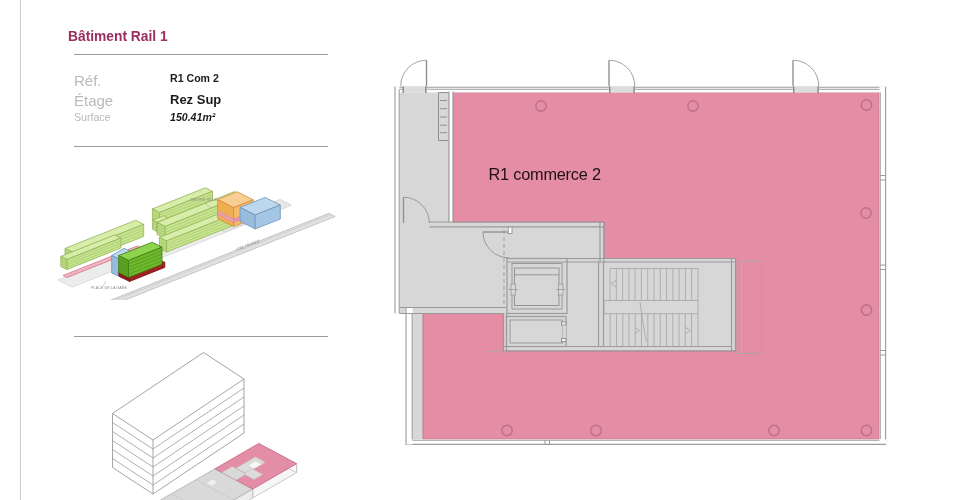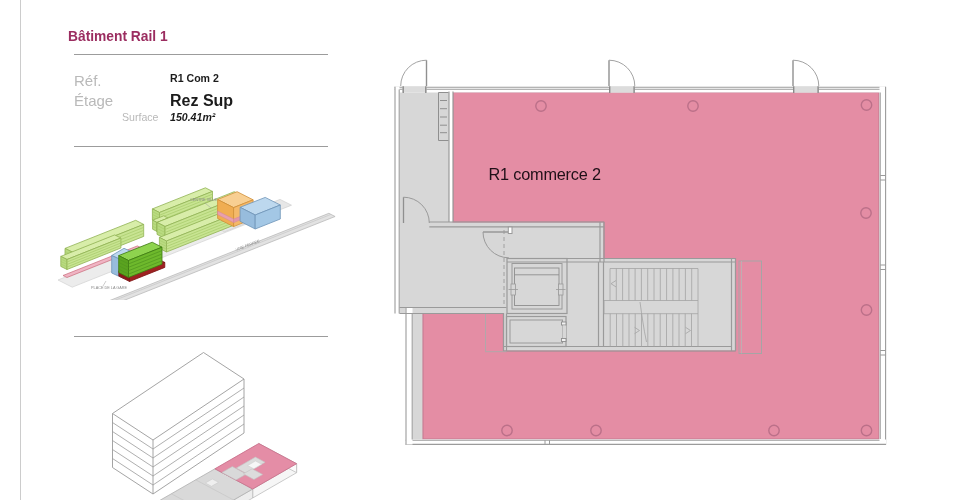--- a/index.html
+++ b/index.html
@@ -12,23 +12,23 @@
 <div class="abs" style="left:68px;top:29px;font-size:13.8px;font-weight:700;color:#9b2d60;letter-spacing:0px;">Bâtiment Rail 1</div>
 
 <div class="abs" style="left:74px;top:54px;width:254px;height:1px;background:#9c9c9c;"></div>
 
 <div class="abs" style="left:74px;top:72px;font-size:15px;color:#b9b9b9;">Réf.</div>
 
 <div class="abs" style="left:170px;top:72px;font-size:10.6px;font-weight:700;color:#1b1b1b;">R1 Com 2</div>
 
 <div class="abs" style="left:74px;top:91.5px;font-size:15px;color:#b9b9b9;">Étage</div>
 
-<div class="abs" style="left:170px;top:91.5px;font-size:16px;font-weight:700;color:#1b1b1b;">Rez Sup</div>
-
-<div class="abs" style="left:74px;top:111px;font-size:10.6px;color:#b9b9b9;margin-left:48px;">Surface</div>
+<div class="abs" style="left:170px;top:91.5px;font-size:13px;font-weight:700;color:#1b1b1b;">Rez Sup</div>
+
+<div class="abs" style="left:74px;top:111px;font-size:10.6px;color:#b9b9b9;">Surface</div>
 
 <div class="abs" style="left:170px;top:111px;font-size:10.6px;font-weight:700;color:#1b1b1b;font-style:italic;">150.41m²</div>
 
 <div class="abs" style="left:74px;top:146px;width:254px;height:1px;background:#9c9c9c;"></div>
 
 <svg class="abs" style="left:55px;top:165px;" width="285" height="135" viewBox="55 165 285 135">
 
 <polygon points="58.0,280.0 146.4,244.8 160.6,252.0 72.2,287.2" fill="#ececec" stroke="#d2d2d2" stroke-width="0.7" stroke-linejoin="round"></polygon>
 
 <polygon points="152.0,252.0 243.1,215.7 253.8,221.1 162.7,257.4" fill="#ececec" stroke="#d2d2d2" stroke-width="0.7" stroke-linejoin="round"></polygon>

